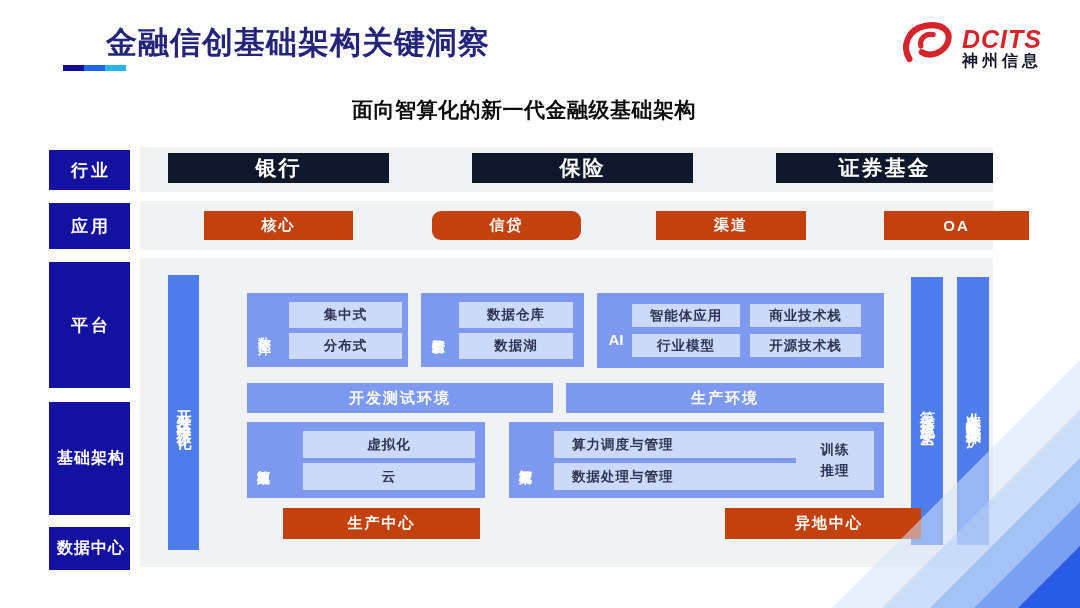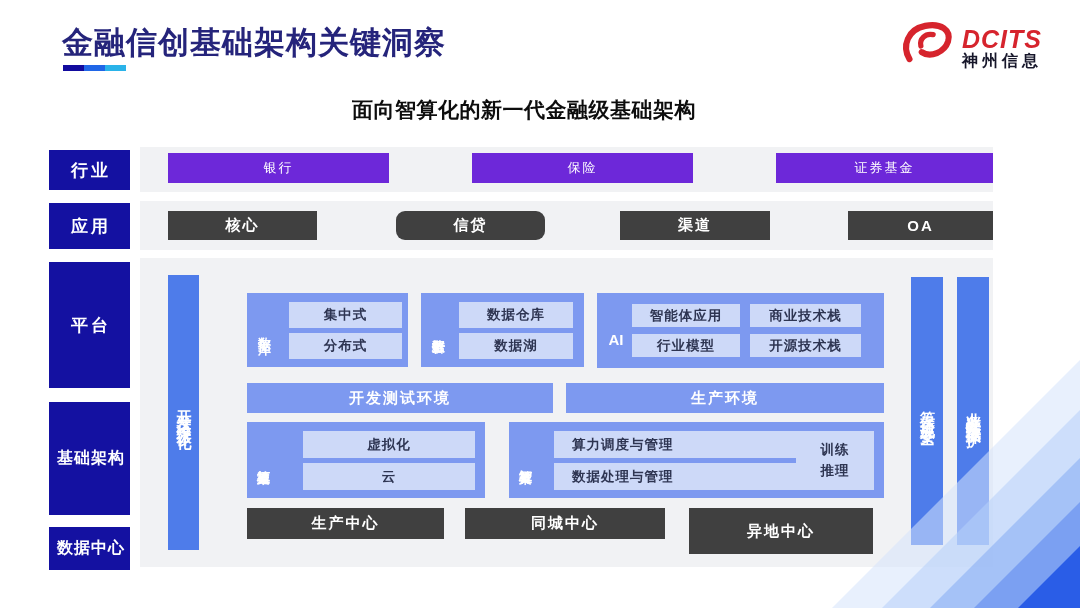--- a/index.html
+++ b/index.html
@@ -1,33 +1,33 @@
 <!DOCTYPE html>
 <html><head>
 <meta charset="utf-8">
 <style>
   html,body{margin:0;padding:0;background:#fff;}
   .slide{position:relative;width:1080px;height:608px;background:#ffffff;overflow:hidden;
          font-family:"Liberation Sans","DejaVu Sans",sans-serif;}
   .abs{position:absolute;}
   .fc{display:flex;align-items:center;justify-content:center;}
 
-  .page-title{font-size:31px;font-weight:800;color:#25247b;letter-spacing:1px;white-space:nowrap;}
+  .page-title{font-size:31px;font-weight:800;color:#25247b;letter-spacing:1px;white-space:nowrap;margin-left:44px;}
   .subtitle{font-size:21px;font-weight:800;color:#0d0d0d;letter-spacing:0.5px;white-space:nowrap;}
   .useg{height:6px;display:inline-block;}
 
   .logo{display:flex;align-items:center;gap:7px;}
   .logo-text{display:flex;flex-direction:column;line-height:1.05;}
   .logo-brand{font-size:25px;font-weight:800;font-style:italic;color:#d6242d;letter-spacing:1px;}
   .logo-company{font-size:16px;font-weight:700;color:#16162a;letter-spacing:4px;}
 
   .gray{background:#f1f2f4;}
   .navy-label{background:#1411a1;color:#fff;font-weight:700;font-size:17px;letter-spacing:3px;text-indent:3px;}
-  .btn1{background:#6d28d9;color:#fff;font-weight:400;font-size:13px;letter-spacing:2px;}
-  .btn2{background:#404040;color:#fff;font-weight:700;font-size:15px;letter-spacing:2px;}
+  .btn1{background:#0f172a;color:#fff;font-weight:700;font-size:21px;letter-spacing:2px;}
+  .btn2{background:#c2410c;color:#fff;font-weight:700;font-size:15px;letter-spacing:2px;margin-left:36px;}
   .vbar{background:#4e7cea;color:#fff;font-weight:700;font-size:15px;
         writing-mode:vertical-rl;text-orientation:upright;letter-spacing:4px;}
   .group{background:#7d99f0;}
   .group-vlabel{color:#fff;font-weight:700;font-size:13px;writing-mode:vertical-rl;
                 text-orientation:upright;letter-spacing:2px;}
   .group-hlabel{color:#fff;font-weight:700;font-size:15px;}
   .inner{background:#cdd9f8;color:#2e3552;font-weight:600;font-size:13.5px;letter-spacing:1px;}
   .inner-left{justify-content:flex-start;padding-left:18px;}
   .env{background:#7d99f0;color:#fff;font-weight:700;font-size:15px;letter-spacing:2px;}
   .preline{white-space:pre-line;text-align:center;line-height:1.5;}
@@ -115,22 +115,21 @@
 
   <div class="abs group" style="left:509px;top:422px;width:375px;height:76px;">
     <div class="abs fc group-vlabel" style="left:7px;top:0;height:76px;letter-spacing:0;">智算框架</div>
     <div class="abs fc inner inner-left" style="left:45px;top:9px;width:230px;height:27px;">算力调度与管理</div>
     <div class="abs fc inner inner-left" style="left:45px;top:41px;width:230px;height:27px;">数据处理与管理</div>
     <div class="abs fc inner preline" style="left:287px;top:9px;width:78px;height:59px;">训练
 推理</div>
   </div>
 
   <div class="abs fc btn2" style="left:247px;top:508px;width:197px;height:31px;">生产中心</div>
-  <div class="abs fc btn2" style="left:465px;top:508px;width:200px;height:31px;">同城中心</div>
-  <div class="abs fc btn2" style="left:689px;top:508px;width:184px;height:46px;">异地中心</div>
+  <div class="abs fc btn2" style="left:689px;top:508px;width:184px;height:31px;padding-left:12px;">异地中心</div>
 
   <div class="tri" style="width:248px;height:248px;background:rgba(214,228,251,0.55);"></div>
   <div class="tri" style="width:198px;height:198px;background:rgba(183,207,249,0.55);"></div>
   <div class="tri" style="width:150px;height:150px;background:rgba(143,178,244,0.65);"></div>
   <div class="tri" style="width:106px;height:106px;background:#7ba0f2;"></div>
   <div class="tri" style="width:62px;height:62px;background:#2a5de7;"></div>
 
 </div>
 
 </body></html>

